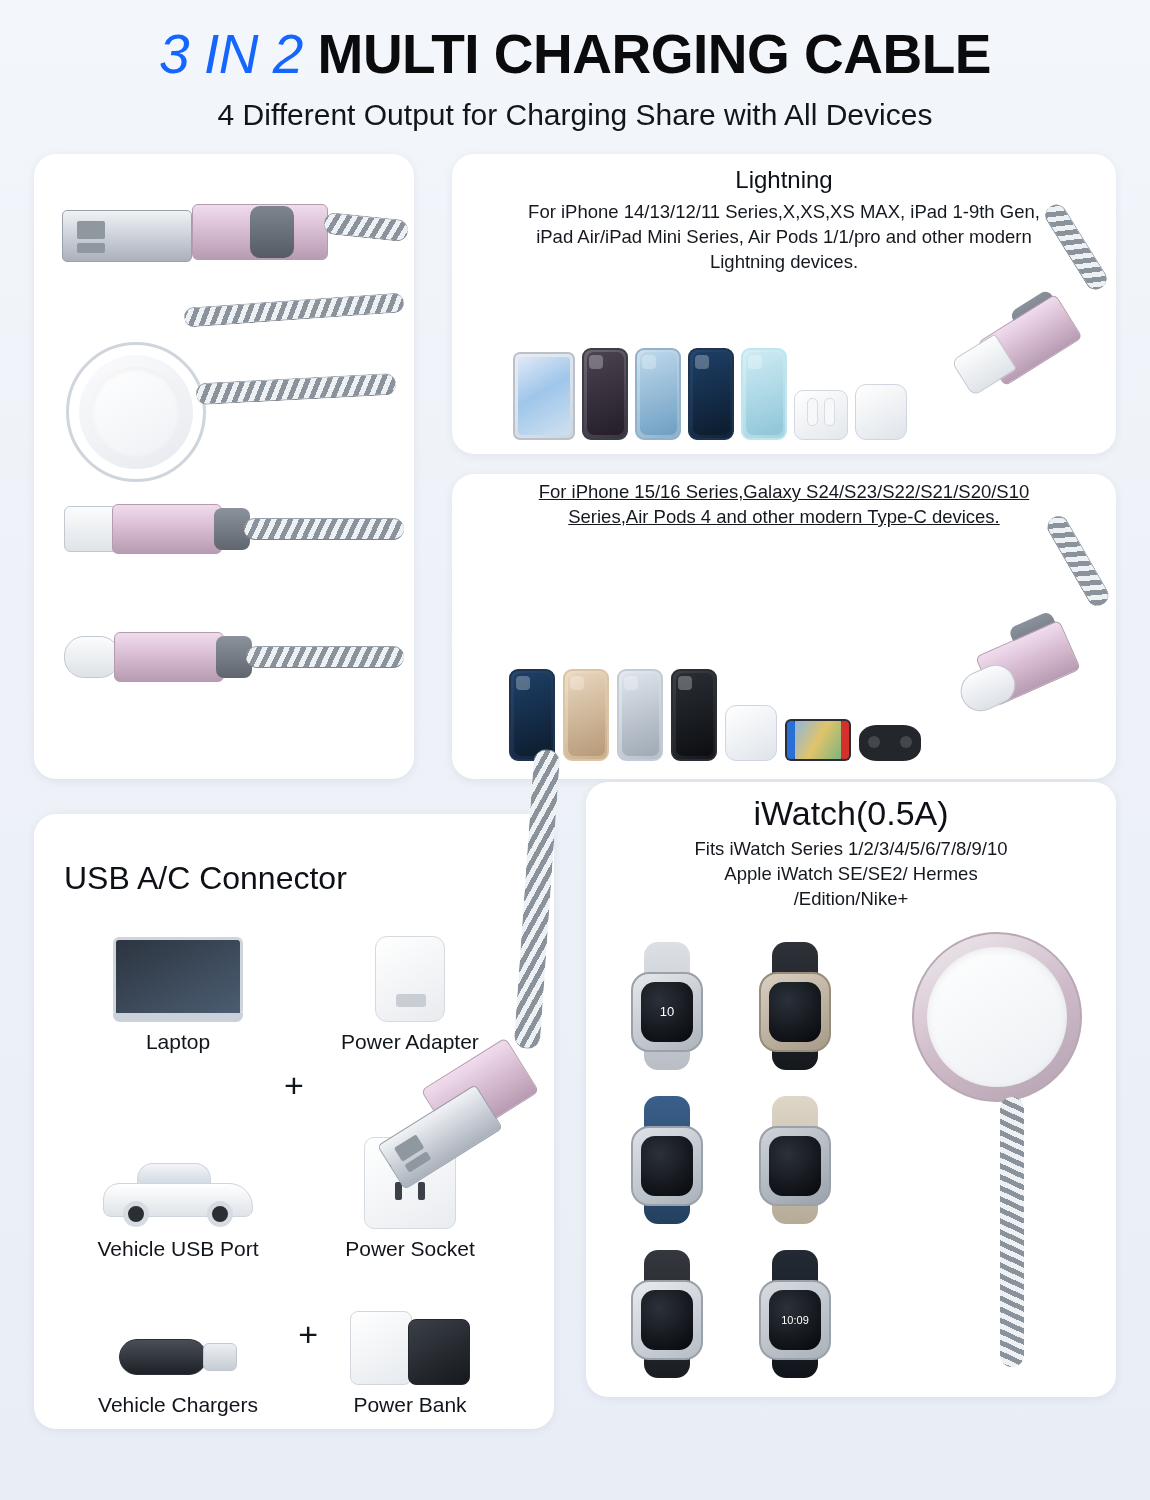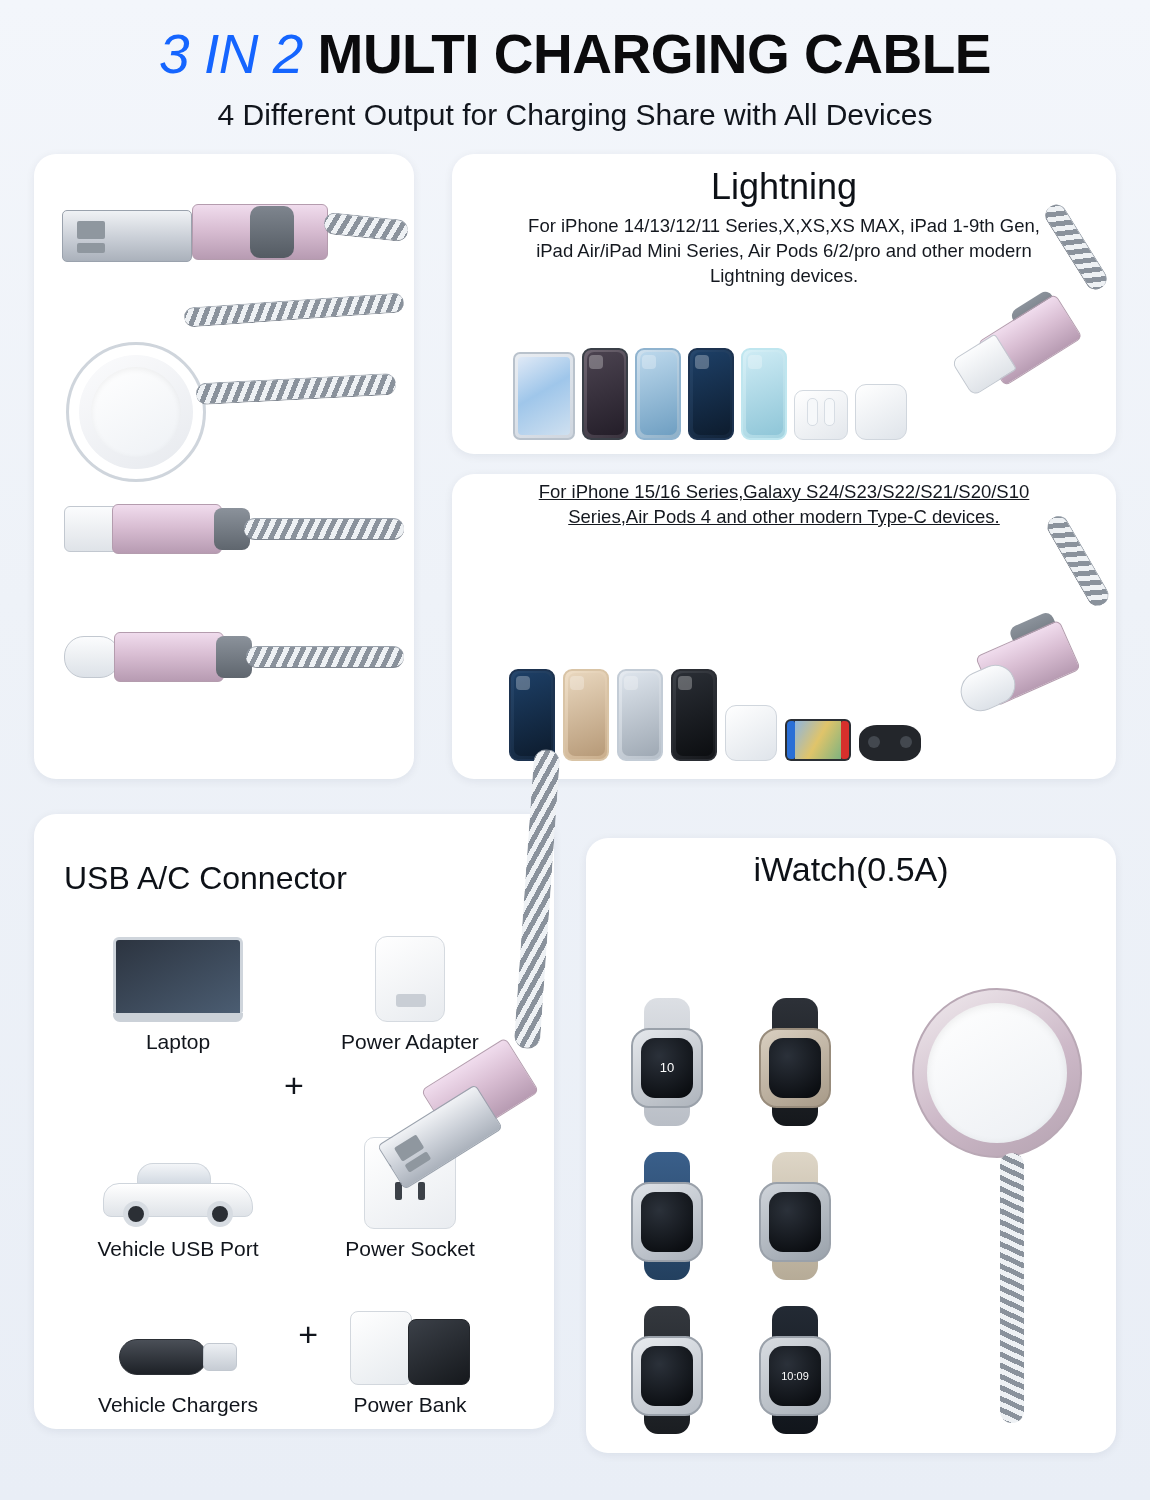--- a/index.html
+++ b/index.html
@@ -27,24 +27,24 @@
   .grid { position:relative; margin-top:22px; padding:0 34px; }
   .card {
     background:#fff; border-radius:22px;
     box-shadow:0 2px 10px rgba(20,30,60,.07);
     position:absolute;
   }
   .card-left      { left:34px;  top:0;    width:380px; height:625px; }
   .card-lightning { left:452px; top:0;    width:664px; height:300px; }
   .card-typec     { left:452px; top:320px;width:664px; height:305px; }
   .card-usb       { left:34px;  top:660px;width:520px; height:615px; }
-  .card-iwatch    { left:586px; top:684px;width:530px; height:615px; }
+  .card-iwatch    { left:586px; top:628px;width:530px; height:615px; }
 
   .card-head { text-align:center; padding-top:12px; }
-  .card-title { font-size:36px; font-weight:500; color:#0d1117; }
+  .card-title { font-size:24px; font-weight:500; color:#0d1117; }
   .card-title.big { font-size:34px; }
   .card-desc {
     font-size:18.5px; color:#14181f; line-height:1.35;
     padding:6px 28px 0; text-align:center;
   }
   .card-title-left {
     font-size:32px; font-weight:500; color:#0d1117;
     padding:46px 0 0 30px;
   }
 
@@ -323,21 +323,21 @@
     <div style="position:absolute;left:30px;top:482px;width:56px;height:42px;border-radius:20px;background:linear-gradient(180deg,#fbfcfd,#dde2e8);border:1.5px solid #c2c8d0;"></div>
     <div class="plug-pink" style="left:80px; top:478px; width:110px; height:50px;"></div>
     <div class="tip-grey" style="left:182px; top:482px; width:36px; height:42px; border-radius:8px;"></div>
     <div class="braid" style="left:212px; top:492px; width:158px;"></div>
   </div>
 
   <div class="card card-lightning">
     <div class="card-head">
       <div class="card-title">Lightning</div>
     </div>
-    <div class="card-desc" style="width:600px;margin:0 auto;">For iPhone 14/13/12/11 Series,X,XS,XS MAX,  iPad 1-9th Gen, iPad Air/iPad Mini Series, Air Pods 6/2/pro and other modern Lightning devices.</div>
+    <div class="card-desc" style="width:600px;margin:0 auto;">For iPhone 14/13/12/11 Series,X,XS,XS MAX,  iPad 1-9th Gen, iPad Air/iPad Mini Series, Air Pods 1/1/pro and other modern Lightning devices.</div>
 
     <div class="row" style="position:absolute; left:18px; bottom:14px; width:480px; gap:7px;">
       <div class="tablet">
           <i></i>
         </div>
       <div class="phone" style="position:relative;">
           <span class="cam"></span>
           <i></i>
         </div>
       <div class="phone blue" style="position:relative;">
@@ -474,20 +474,25 @@
         <div class="slot" style="left:12px; top:10px; width:26px; height:16px;"></div>
         <div style="position:absolute;left:12px;top:30px;width:26px;height:9px;background:#8f979f;border-radius:2px;"></div>
       </div>
     </div>
   </div>
 
   <div class="card card-iwatch">
     <div class="card-head">
       <div class="card-title big">iWatch(0.5A)</div>
     </div>
+    <div class="card-desc" style="padding-top:4px;">
+      <div>Fits iWatch Series 1/2/3/4/5/6/7/8/9/10</div>
+      <div>Apple iWatch SE/SE2/ Hermes</div>
+      <div>/Edition/Nike+</div>
+    </div>
 
     <div class="watch-grid">
       <div class="watch w1">
         <div class="band"></div>
           <div class="case">
             <div class="face">10</div>
           </div>
       </div>
       <div class="watch w2">
         <div class="band"></div>

